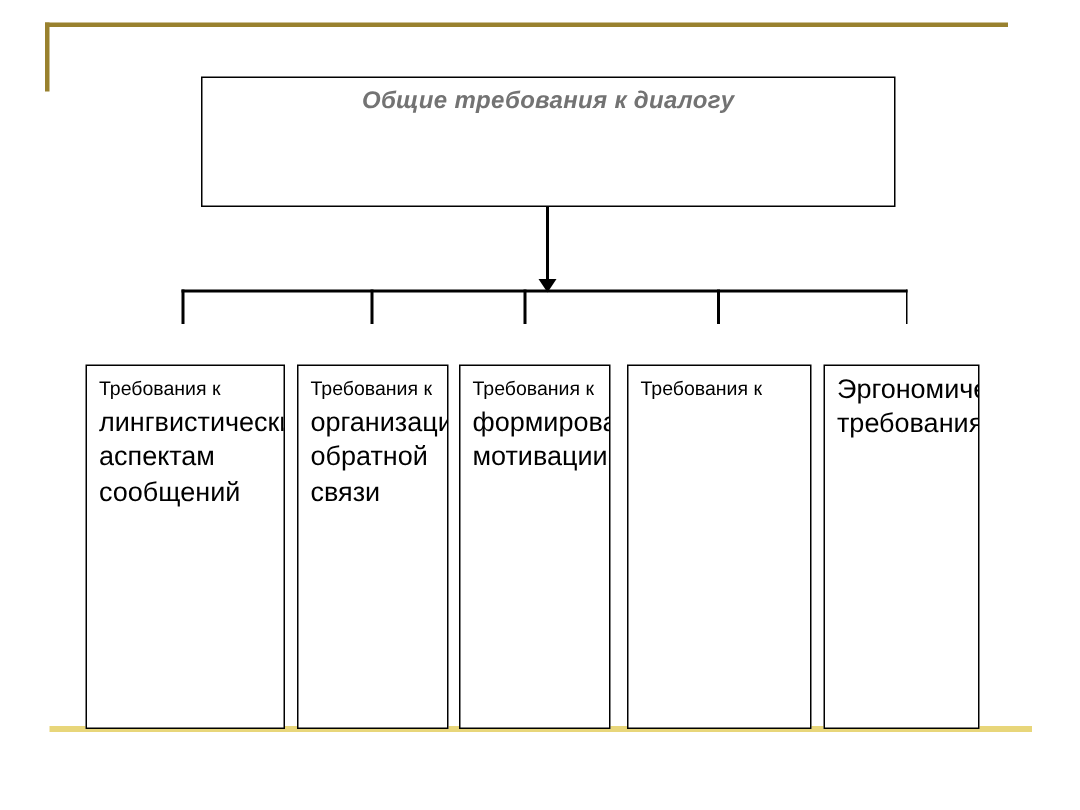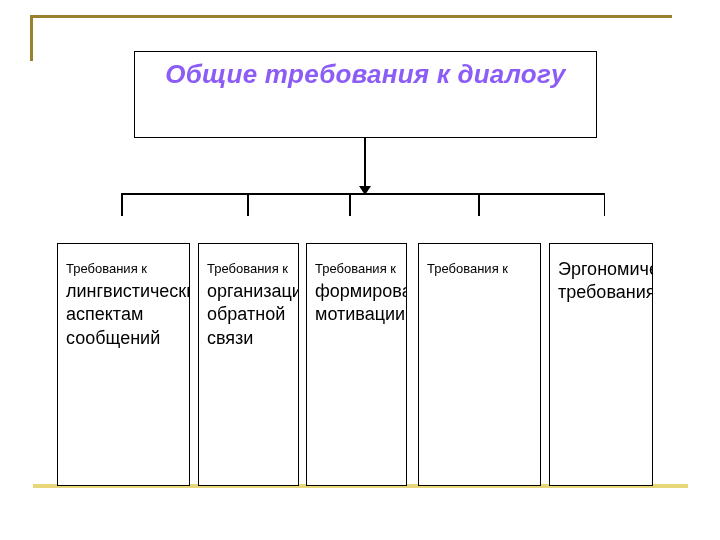--- a/index.html
+++ b/index.html
@@ -56,24 +56,24 @@
     border: 1.5px solid #000000;
     box-sizing: border-box;
     background: #ffffff;
   }
   .title-text {
     position: absolute;
     left: 0;
     top: 7px;
     width: 100%;
     text-align: center;
-    font-size: 26px;
+    font-size: 16px;
     font-weight: bold;
     font-style: italic;
-    color: #8b5cf6;
+    color: #737373;
     letter-spacing: 0.2px;
   }
 
   
   .conn-stem {
     position: absolute;
     left: 364px;
     top: 138px;
     width: 1.5px;
     height: 50px;
@@ -106,21 +106,21 @@
   }
 
   
   .leaf {
     position: absolute;
     top: 243px;
     height: 243px;
     border: 1.5px solid #000000;
     box-sizing: border-box;
     background: #ffffff;
-    padding: 14px 8px 0 8px;
+    padding: 4px 8px 0 8px;
     overflow: hidden;
   }
   .leaf-small {
     display: block;
     font-size: 13px;
     line-height: 1.62;
     color: #000000;
     white-space: pre-wrap;
   }
   .leaf-big {

